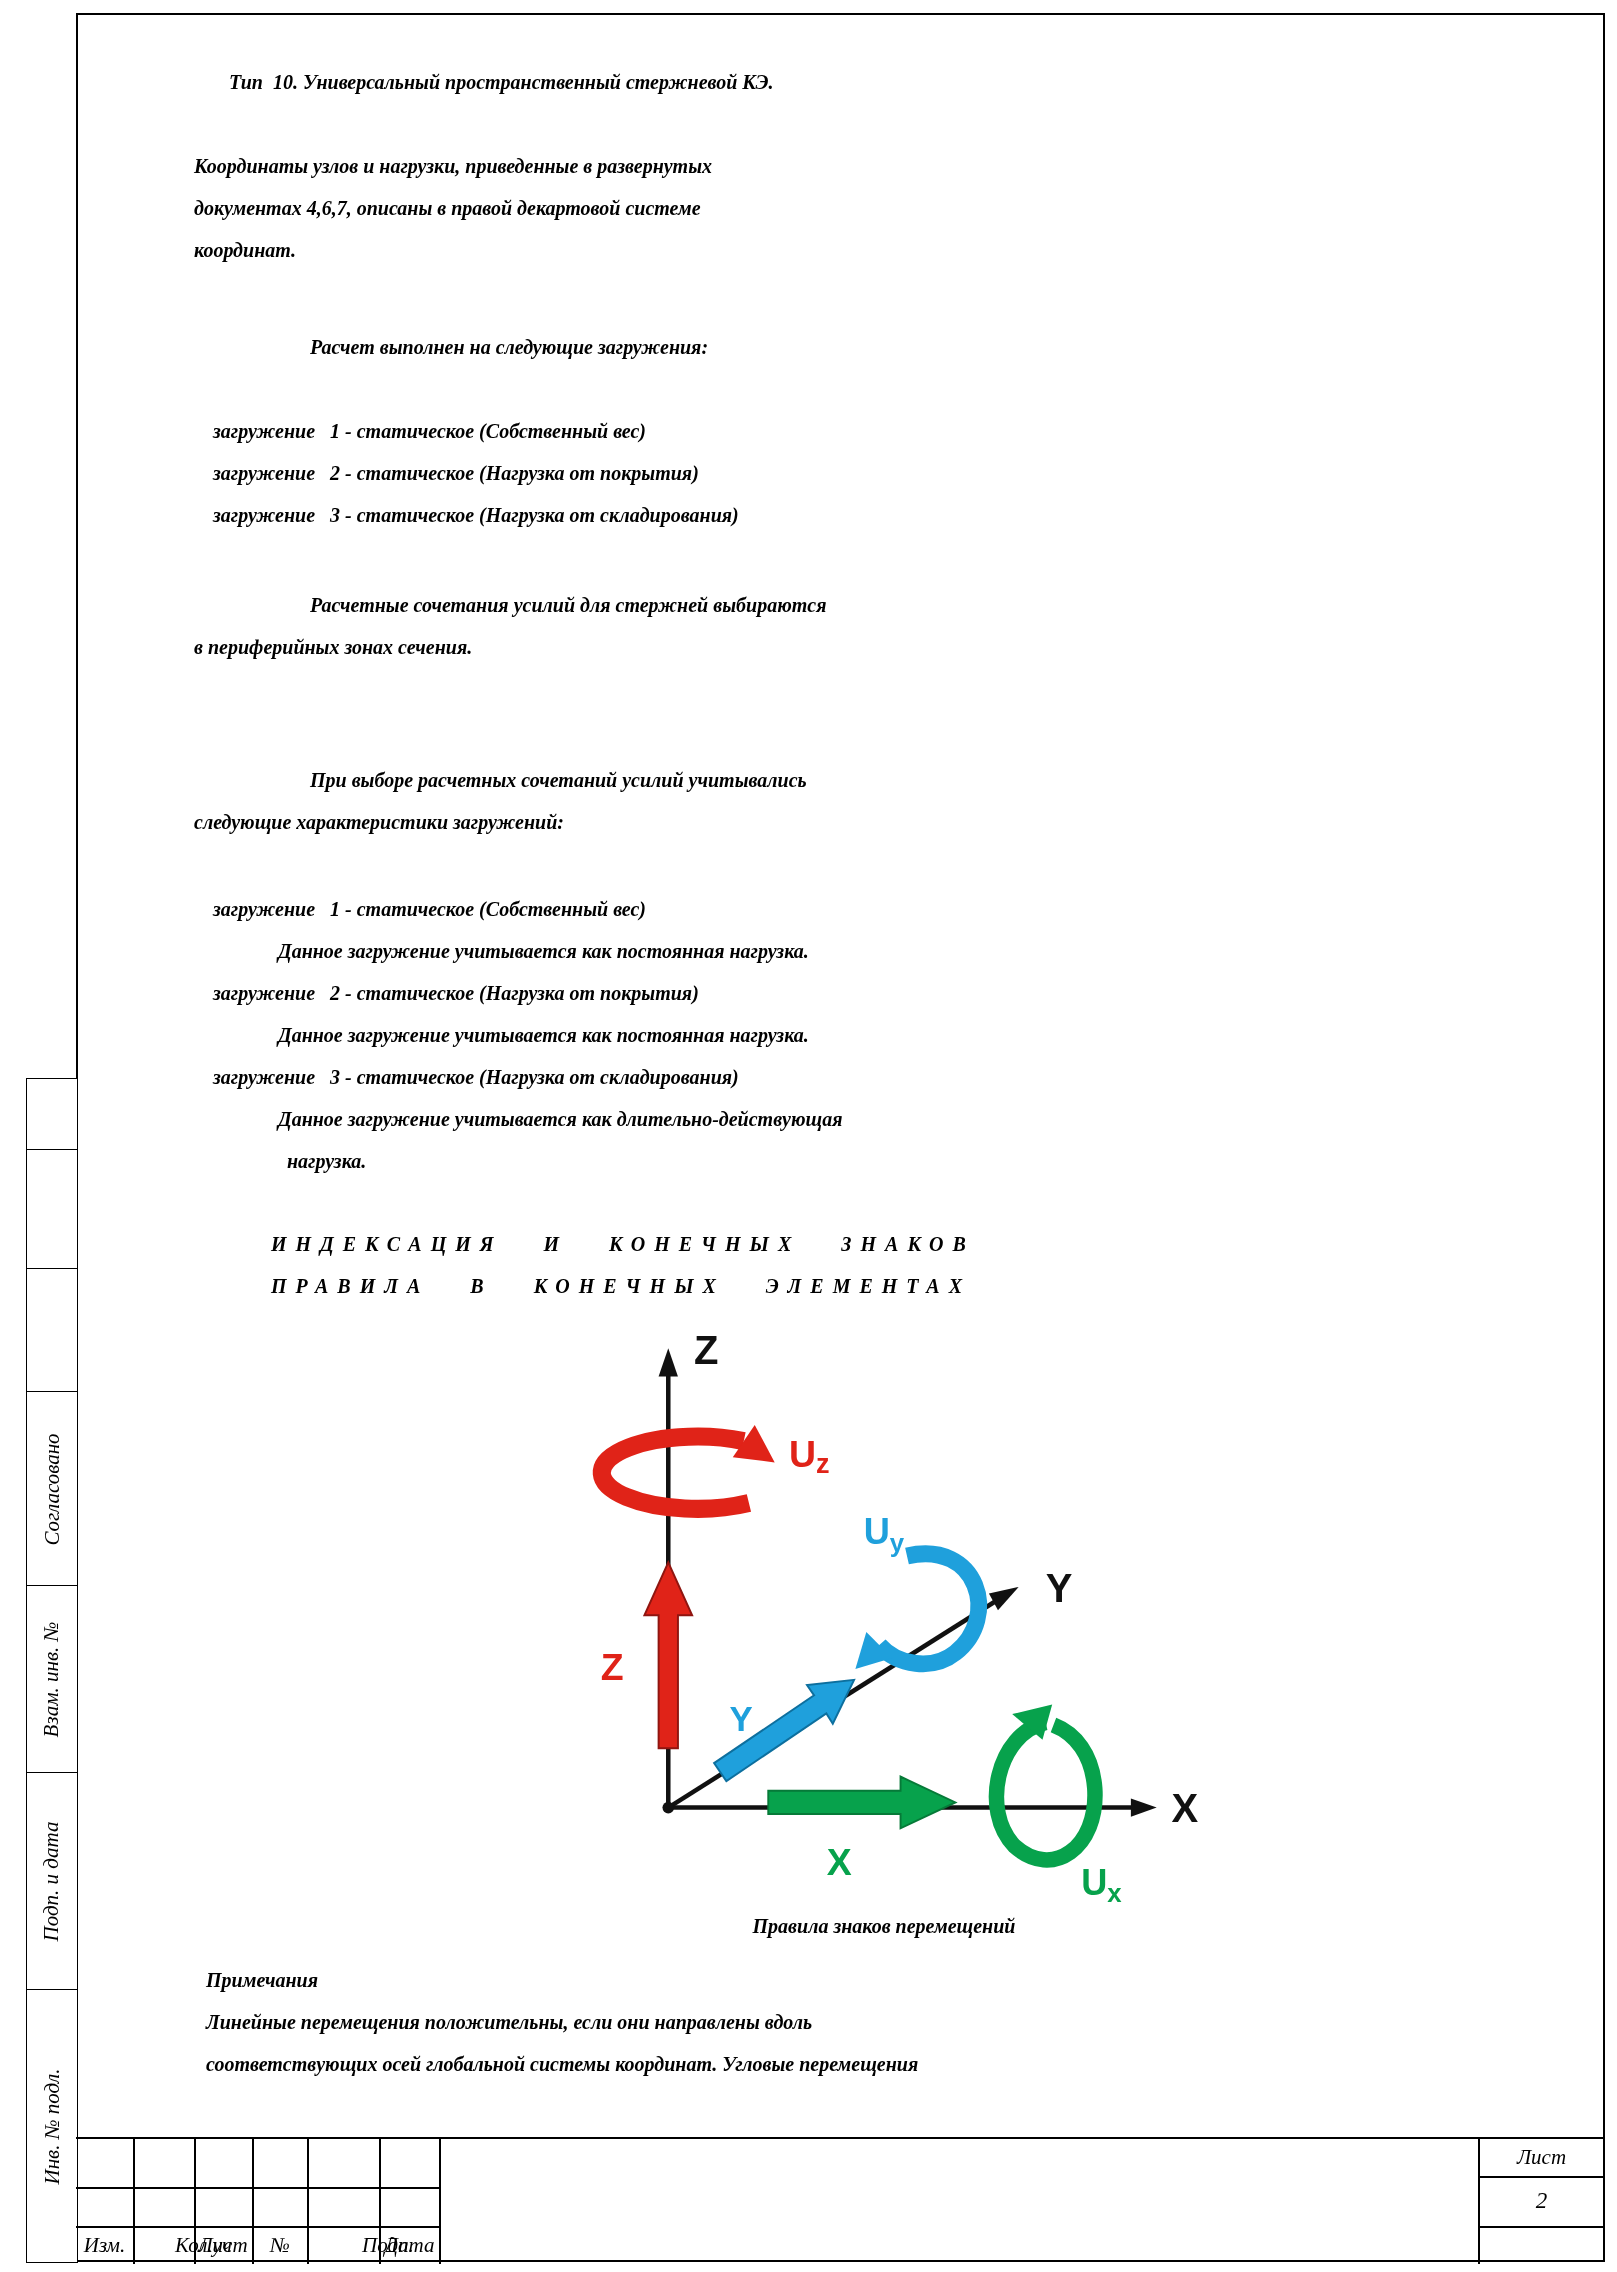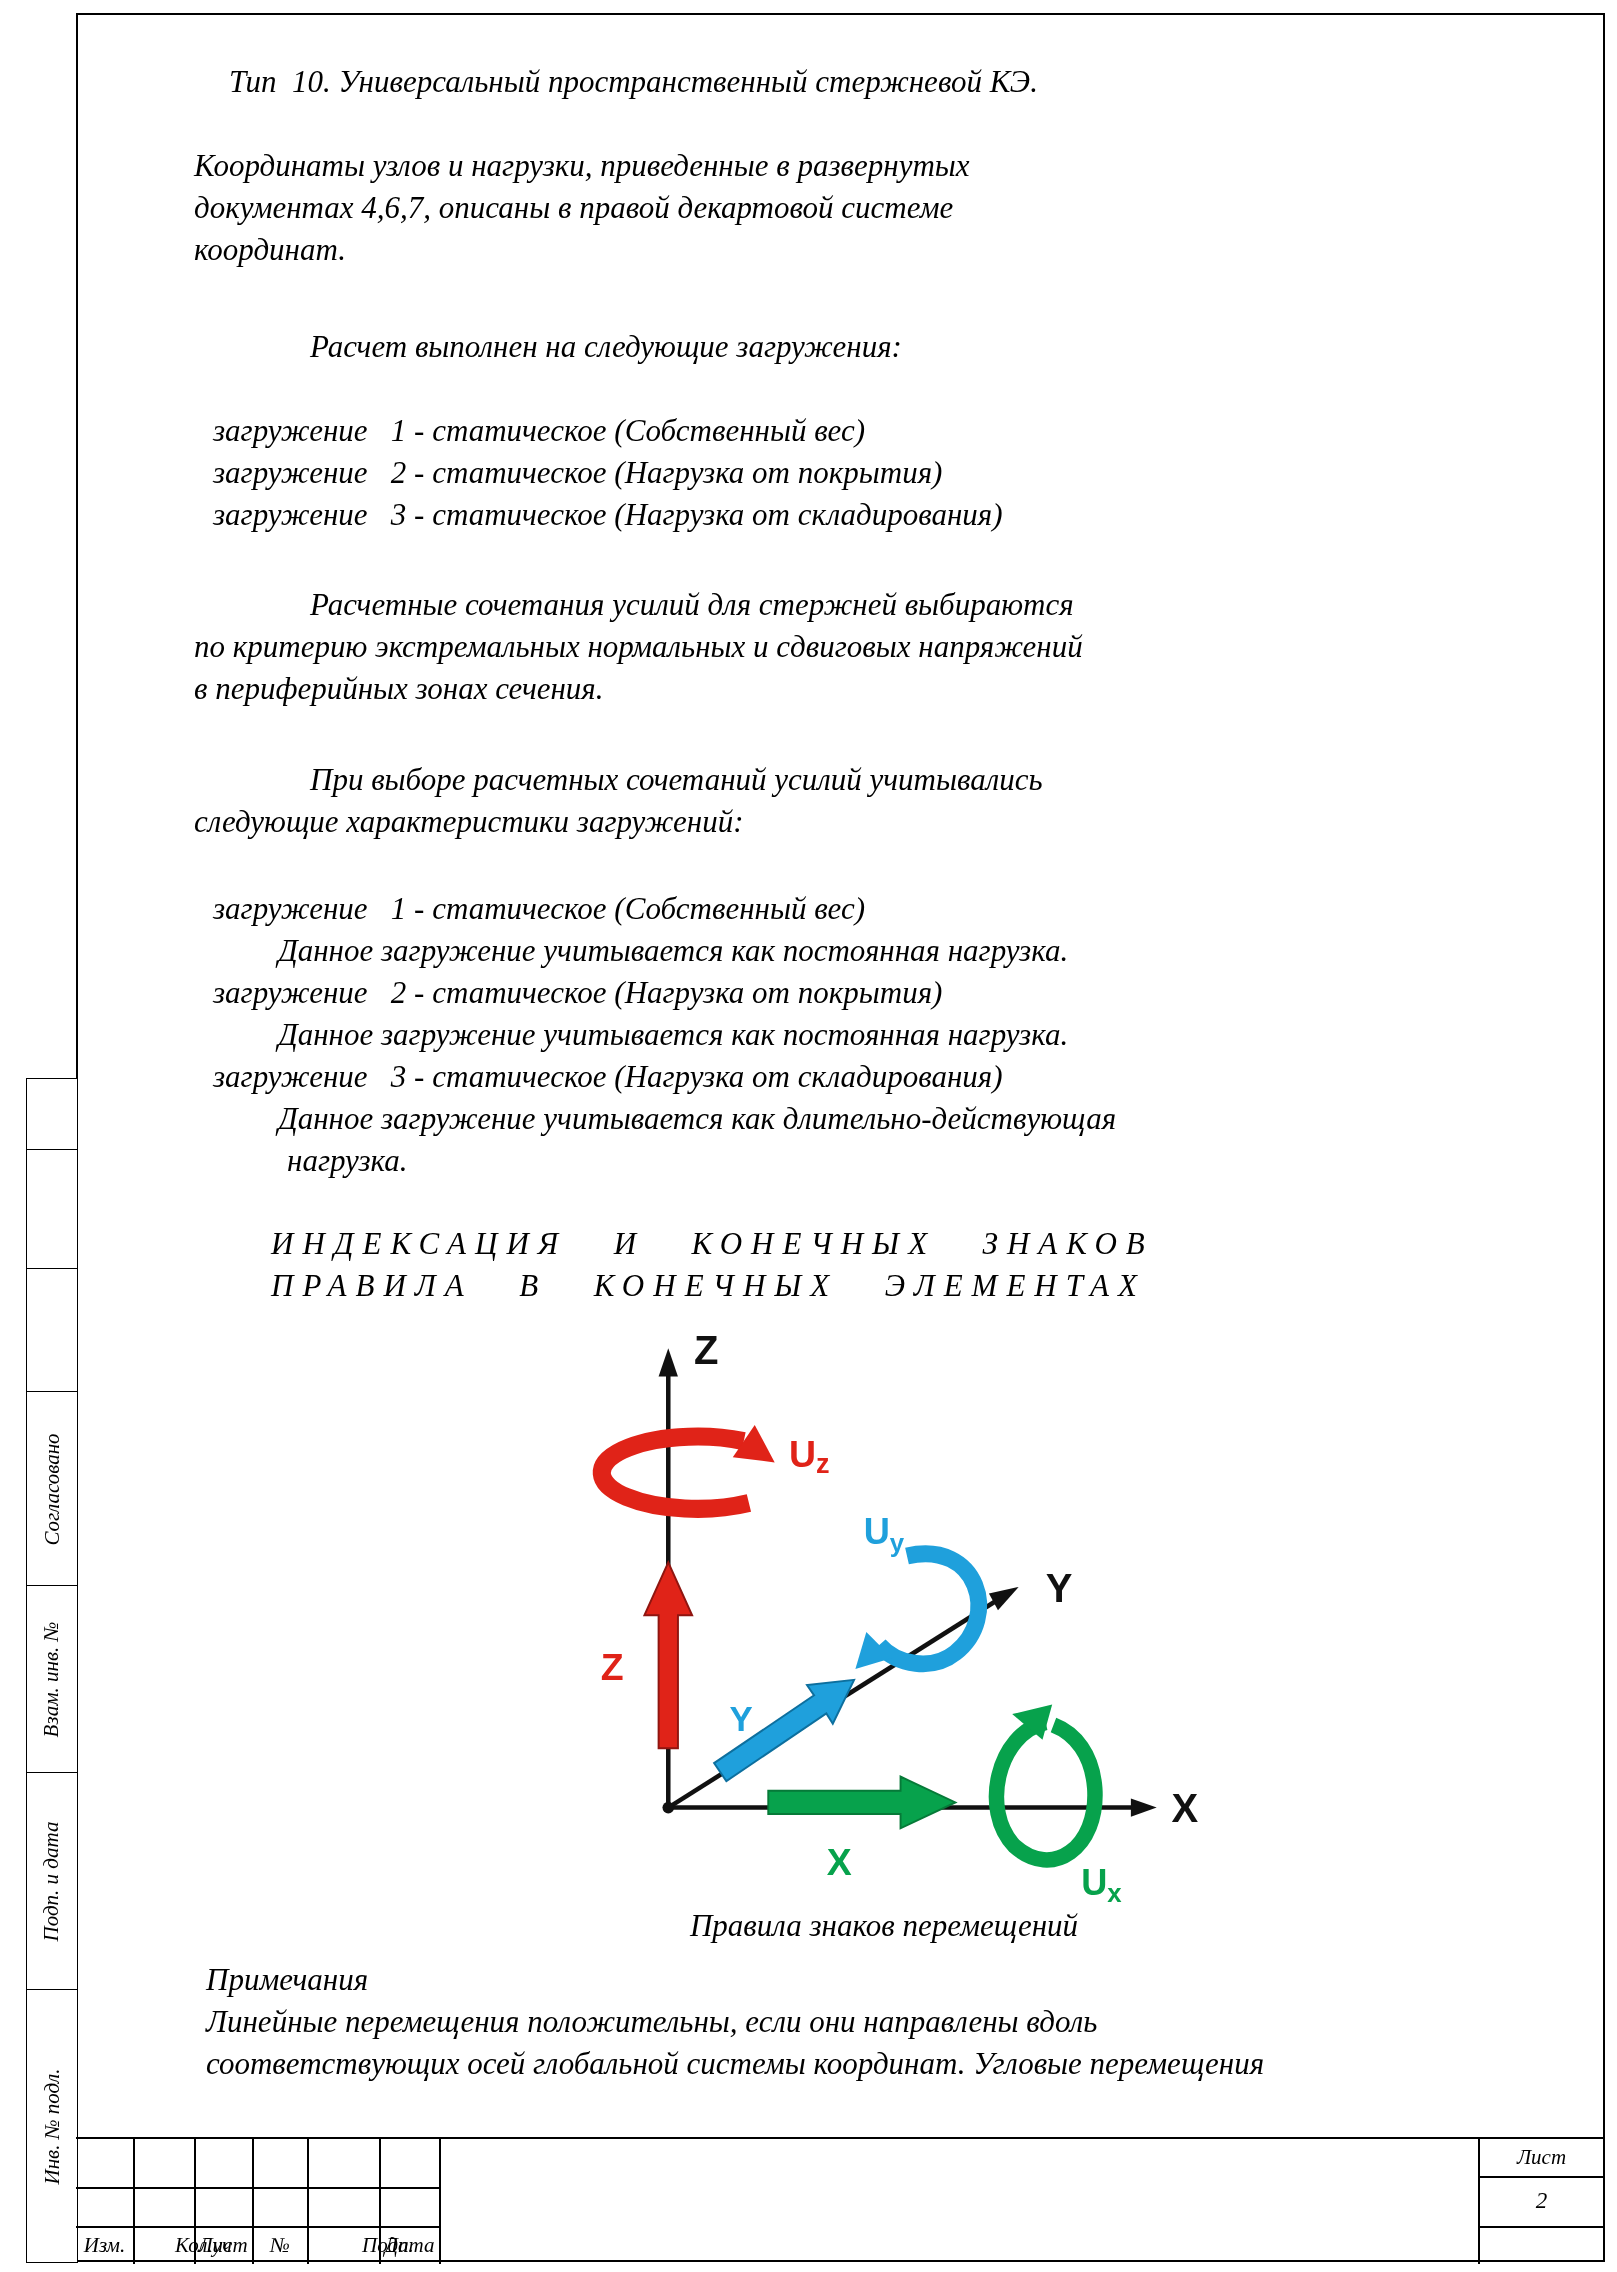--- a/index.html
+++ b/index.html
@@ -6,21 +6,21 @@
   body{
     width:1618px;height:2273px;background:#ffffff;position:relative;
     font-family:"Liberation Serif",serif;font-style:italic;color:#000;
     overflow:hidden;
   }
   .abs{position:absolute;}
   .frame{
     position:absolute;left:76px;top:13px;width:1529px;height:2249px;
     border:2.6px solid #000;box-sizing:border-box;
   }
-  .textblock{position:absolute;font-size:31px;line-height:42px;}
+  .textblock{position:absolute;font-size:20px;line-height:42px;font-weight:bold;}
   .line{white-space:pre;}
   .firstind{padding-left:116px;}
   .ind1{padding-left:65px;}
   .ind2{padding-left:74px;}
   .heading-line{letter-spacing:9px;word-spacing:6.5px;}
   .caption{width:742px;text-align:center;}
   
   .sidebar-cell{
     position:absolute;left:26px;width:52px;border:1.9px solid #000;box-sizing:border-box;
     display:flex;align-items:center;justify-content:center;background:#fff;
@@ -61,21 +61,20 @@
 </div>
 
 <div class="textblock" style="left:213px;top:410px;">
   <div class="line">загружение   1 - статическое (Собственный вес)</div>
   <div class="line">загружение   2 - статическое (Нагрузка от покрытия)</div>
   <div class="line">загружение   3 - статическое (Нагрузка от складирования)</div>
 </div>
 
 <div class="textblock" style="left:194px;top:584px;">
   <div class="line firstind">Расчетные сочетания усилий для стержней выбираются</div>
-  <div class="line">по критерию экстремальных нормальных и сдвиговых напряжений</div>
   <div class="line">в периферийных зонах сечения.</div>
 </div>
 
 <div class="textblock" style="left:194px;top:759px;">
   <div class="line firstind">При выборе расчетных сочетаний усилий учитывались</div>
   <div class="line">следующие характеристики загружений:</div>
 </div>
 
 <div class="textblock" style="left:213px;top:888px;">
   <div class="line">загружение   1 - статическое (Собственный вес)</div>

